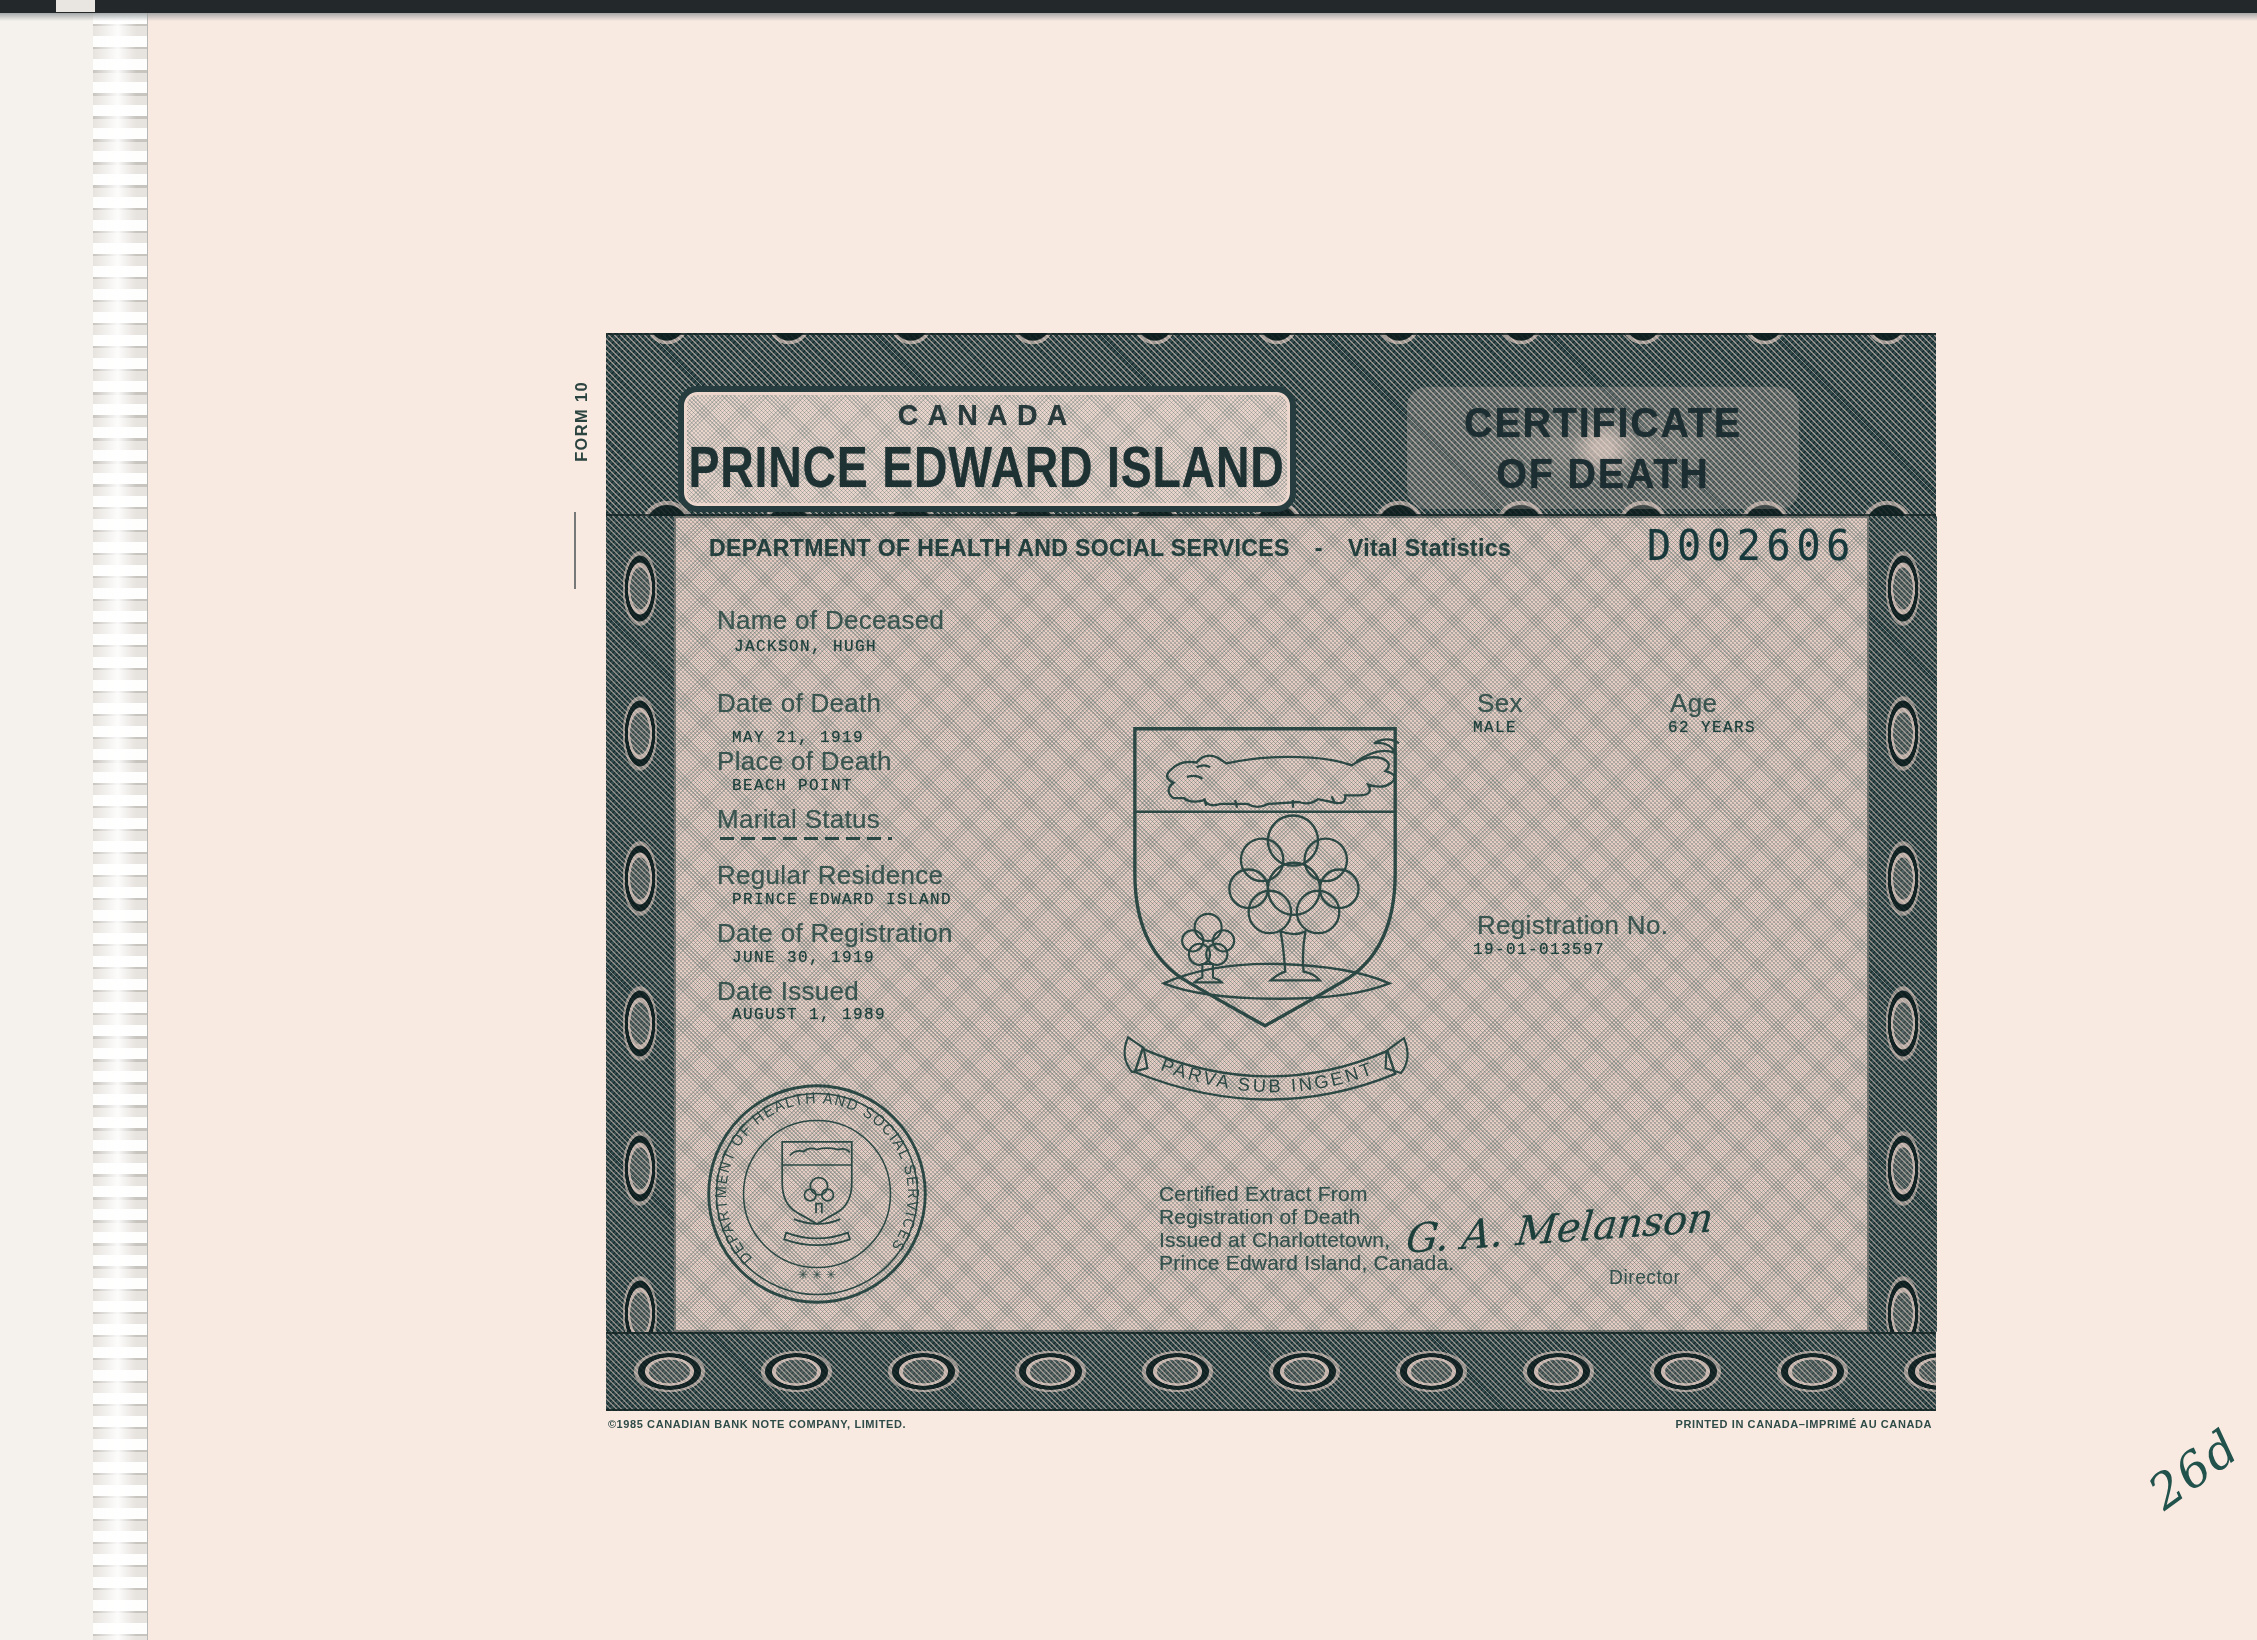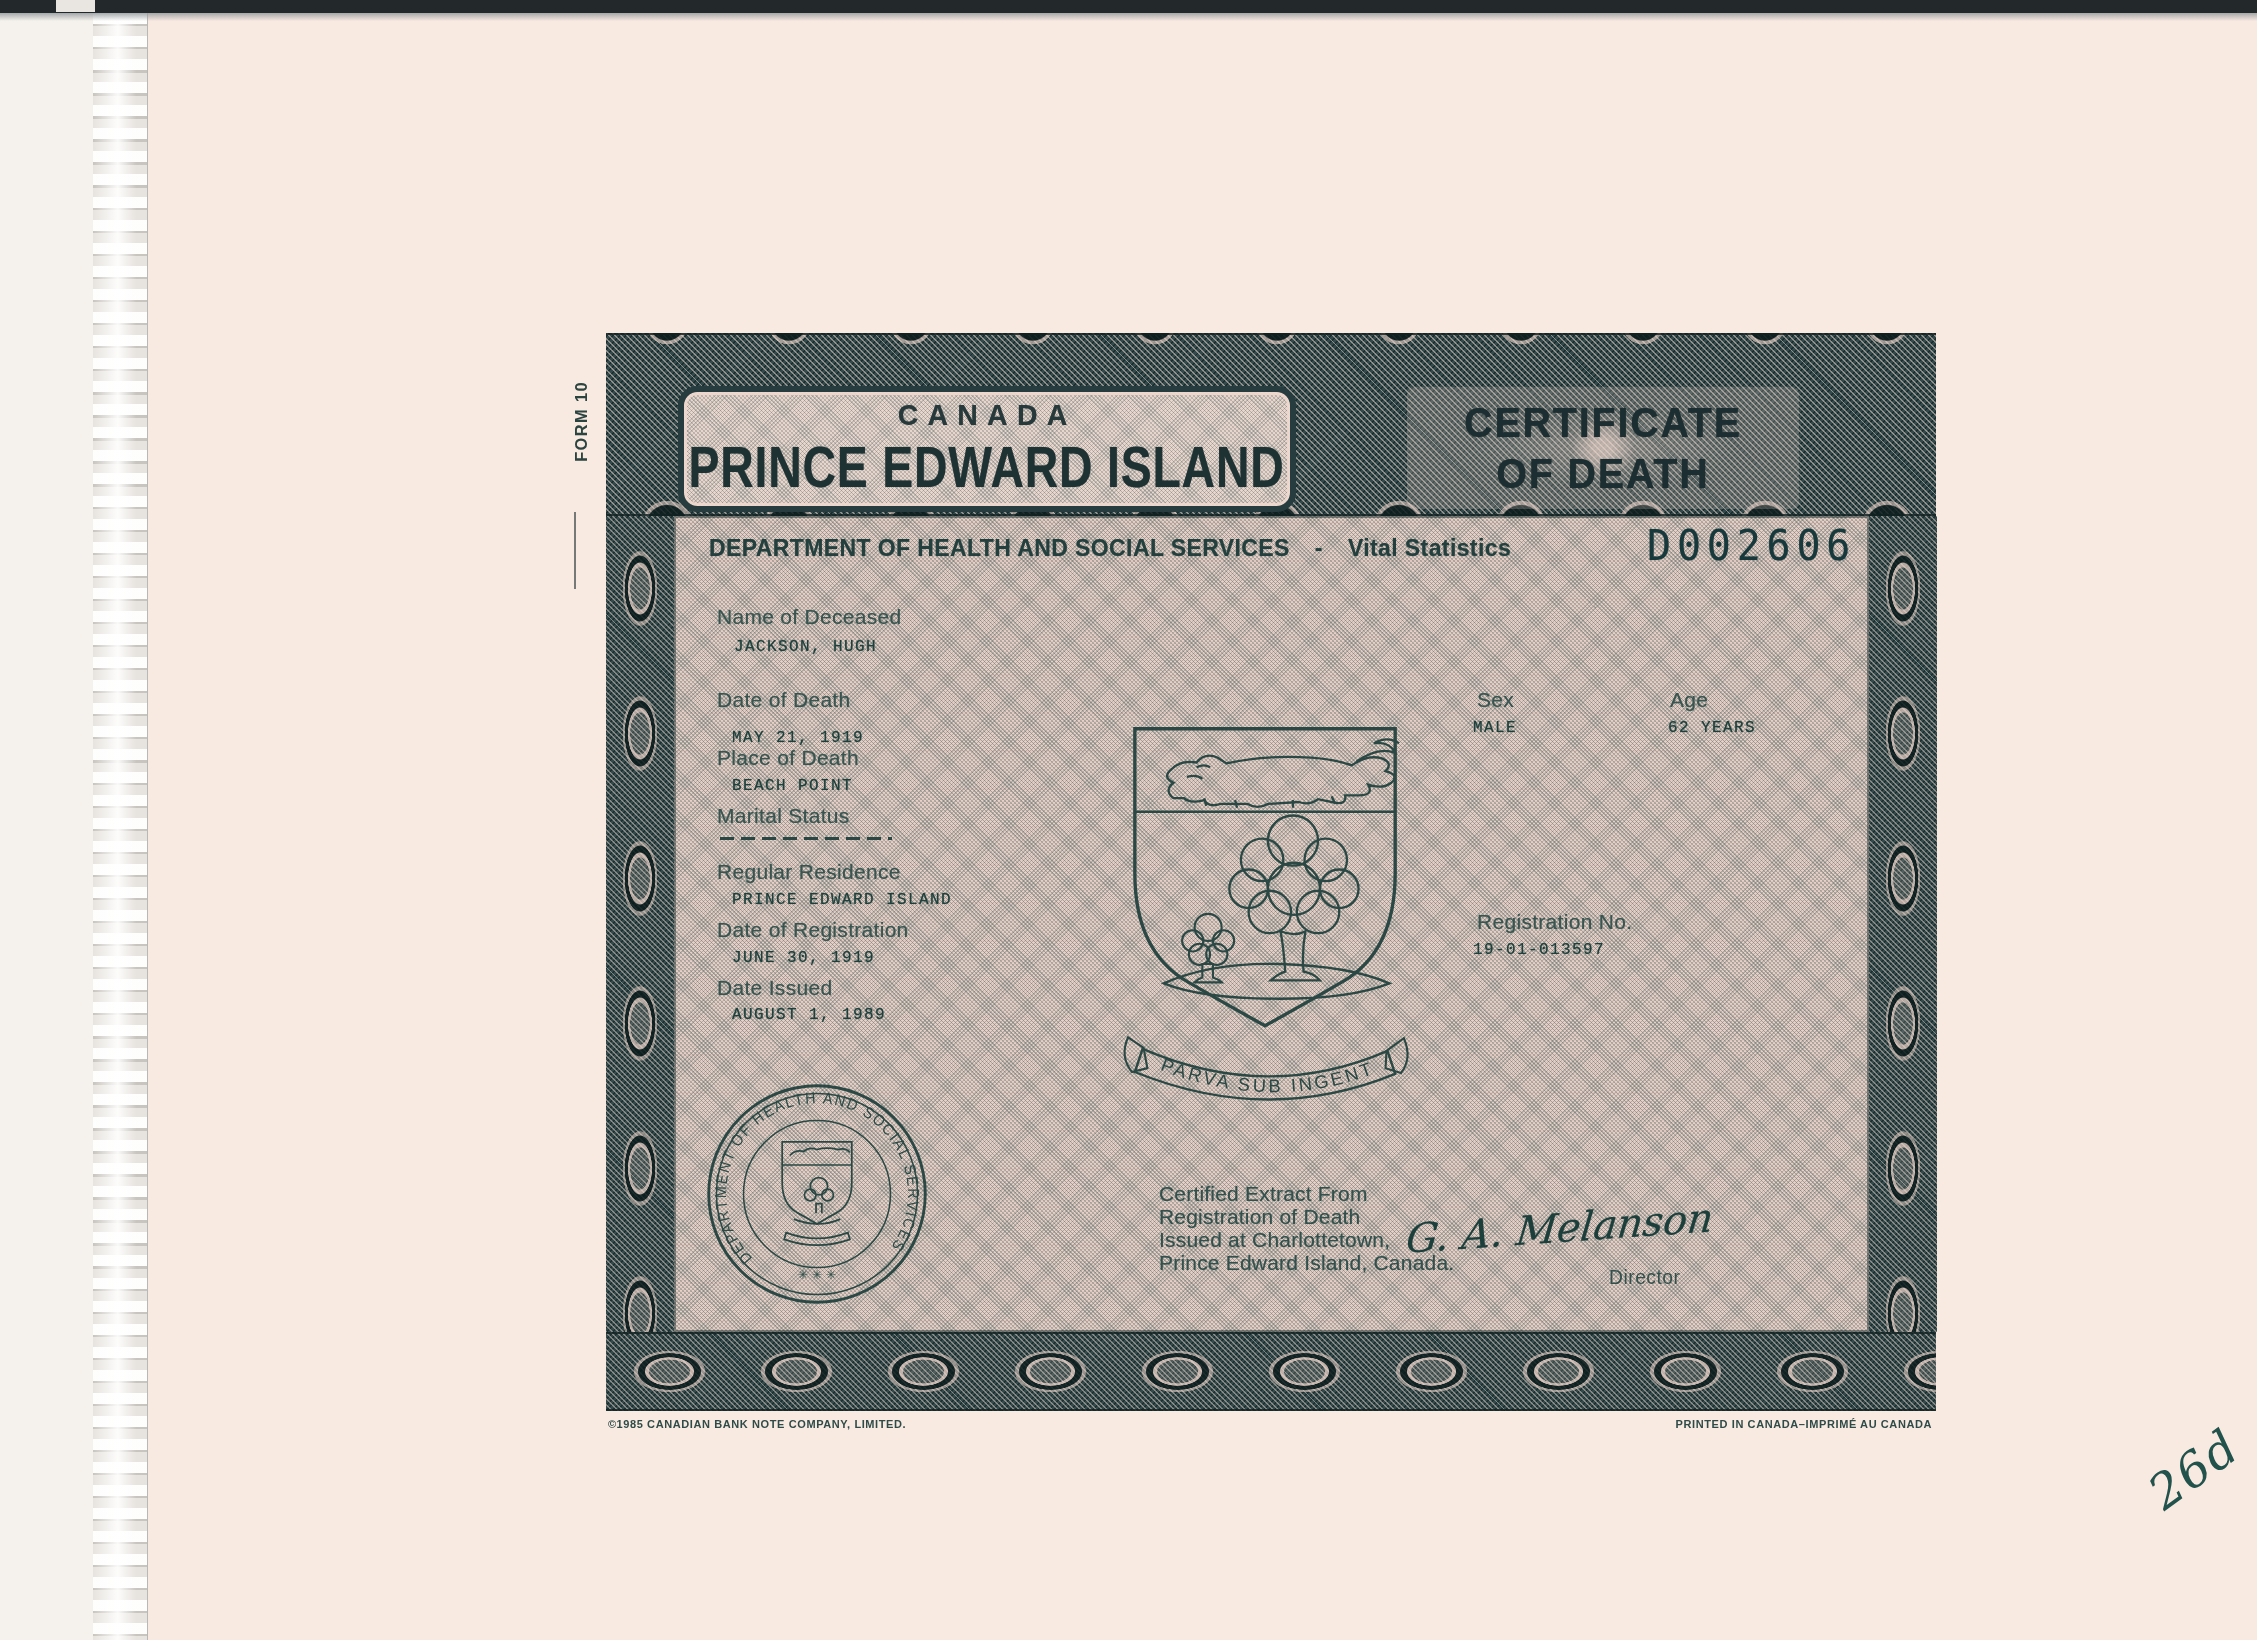--- a/index.html
+++ b/index.html
@@ -64,38 +64,38 @@
       repeating-linear-gradient(-45deg, rgba(58,90,86,.24) 0 1px, transparent 1px 2.9px);
     border:6.8px solid #263c3e;border-radius:19.3px;
     box-shadow:inset 0 0 0 2.9px rgba(240,217,207,.9);
     display:flex;flex-direction:column;align-items:center;justify-content:center;}
   .country{font-size:30px;font-weight:700;color:#27393b;letter-spacing:9.7px;
     transform:scaleX(.95);text-shadow:0 0 1px rgba(30,50,52,.5);}
   .province{font-size:58px;font-weight:700;color:#1e3133;letter-spacing:1px;
     transform:scaleX(.8);margin-top:1.9px;white-space:nowrap;
     text-shadow:0 0 1px rgba(20,40,42,.6);}
 
-  .cod-panel{left:801px;top:54px;width:392px;height:122px;border-radius:7px;
+  .cod-panel{left:801px;top:54px;width:392px;height:122px;border-radius:20px;
     background:
       radial-gradient(circle 44px at 50% 50%, rgba(240,217,207,.55) 20%, rgba(240,217,207,.15) 60%, transparent 70%),
       radial-gradient(ellipse 174px 52px at 50% 50%, rgba(240,217,207,.30), transparent 75%),
       rgba(238,214,204,.22);
     display:flex;flex-direction:column;align-items:center;justify-content:center;}
   .cod-line{font-size:43px;font-weight:700;color:#1c2e31;letter-spacing:1.9px;
     transform:scaleX(.92);line-height:51px;text-shadow:0 0 1px rgba(18,30,32,.65);white-space:nowrap;}
 
   
   .dept-line{white-space:nowrap;}
   .dept-line span{font-size:23px;font-weight:700;color:#24403e;letter-spacing:0.4px;
     text-shadow:0 0 1px rgba(30,55,52,.5);}
   .dept-sep{padding:0 25px;}
   .serial{font-family:"DejaVu Sans Mono","Liberation Mono",monospace;
     font-size:40px;color:#17393c;letter-spacing:5.8px;transform:scaleY(1.06);
     text-shadow:0 0 1px rgba(20,45,48,.5);white-space:nowrap;}
-  .label{font-size:21px;color:#3a5450;letter-spacing:0.3px;
+  .label{font-size:26px;color:#3a5450;letter-spacing:0.3px;
     text-shadow:0 0 1px rgba(45,80,75,.55);white-space:nowrap;}
   .value{font-family:"Liberation Mono","DejaVu Sans Mono",monospace;
     font-size:16px;color:#1e403c;letter-spacing:1.4px;
     text-shadow:0 0 1.2px rgba(25,58,54,.65);white-space:nowrap;}
   .dash-line{left:46px;top:321px;width:172px;height:2.9px;
     background:repeating-linear-gradient(90deg,#2b4744 0 13.5px,transparent 13.5px 21px);}
 
   .extract{font-size:21px;color:#33504c;line-height:23px;letter-spacing:0.2px;
     text-shadow:0 0 1px rgba(45,80,75,.5);}
   .signature{font-family:"DejaVu Serif",serif;font-style:italic;font-size:40px;

